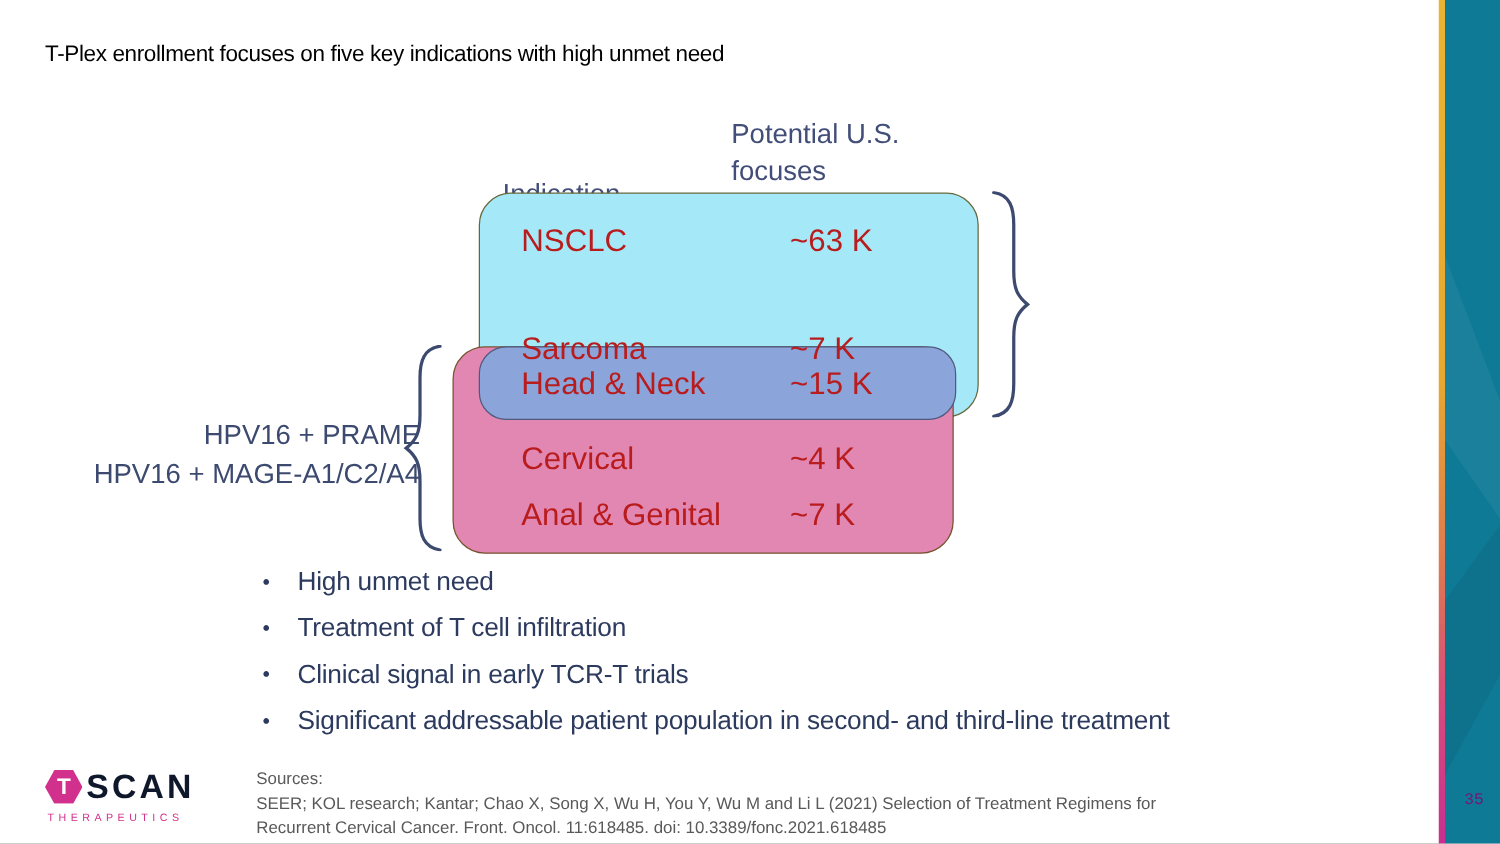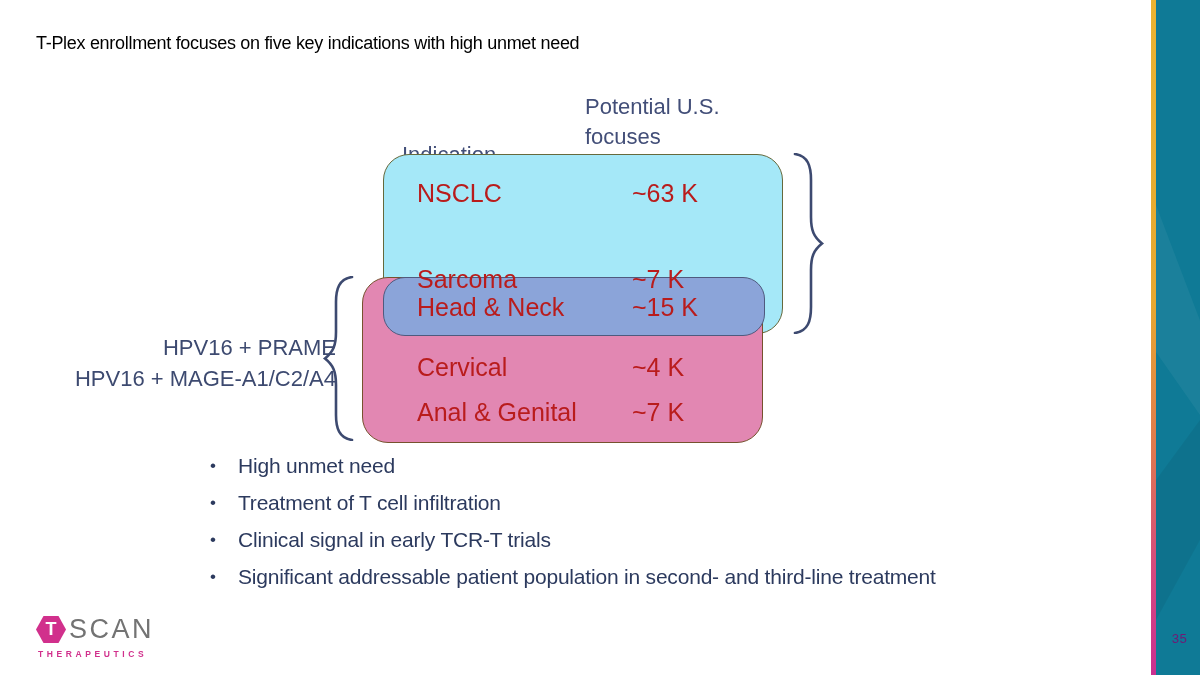--- a/index.html
+++ b/index.html
@@ -52,22 +52,22 @@
   
   .sources{left:205px;top:613px;width:760px;font-size:13.5px;line-height:19.5px;color:#595959;}
 
   
   .logo{left:36px;top:612px;width:150px;height:50px;}
   .logo-hex{
     position:absolute;left:0;top:4px;width:30px;height:27px;background:#d1308c;
     clip-path:polygon(25% 0%,75% 0%,100% 50%,75% 100%,25% 100%,0% 50%);
     color:#ffffff;font-weight:bold;font-size:18px;text-align:center;line-height:27px;
   }
-  .logo-scan{position:absolute;left:33px;top:2px;font-size:27px;font-weight:normal;color:#737373;letter-spacing:2.5px;}
-  .logo-sub{position:absolute;left:2px;top:37px;font-size:8.5px;color:#d1308c;letter-spacing:3.6px;font-weight:bold;}
+  .logo-scan{position:absolute;left:33px;top:2px;font-size:27px;font-weight:bold;color:#0f172a;letter-spacing:2.5px;}
+  .logo-sub{position:absolute;left:2px;top:37px;font-size:8.5px;color:#d1308c;letter-spacing:3.6px;font-weight:normal;}
 </style>
 </head>
 <body>
 
 <div class="slide">
 
   <div class="abs title">T-Plex enrollment focuses on five key indications with high unmet need</div>
 
   <div class="abs edge-strip"></div>
   <div class="abs edge-panel">
@@ -125,20 +125,25 @@
   <div class="abs bullet-row b1">
     <span class="dot">•</span><span>Treatment of T cell infiltration</span>
   </div>
   <div class="abs bullet-row b2">
     <span class="dot">•</span><span>Clinical signal in early TCR-T trials</span>
   </div>
   <div class="abs bullet-row b3">
     <span class="dot">•</span><span>Significant addressable patient population in second- and third-line treatment</span>
   </div>
 
+  <div class="abs sources">
+    <div>Sources:</div>
+    <div>SEER; KOL research; Kantar; Chao X, Song X, Wu H, You Y, Wu M and Li L (2021) Selection of Treatment Regimens for</div>
+    <div>Recurrent Cervical Cancer. Front. Oncol. 11:618485. doi: 10.3389/fonc.2021.618485</div>
+  </div>
 
   <div class="abs logo">
     <div class="logo-hex">T</div>
     <div class="logo-scan">SCAN</div>
     <div class="logo-sub">THERAPEUTICS</div>
   </div>
 
 </div>
 
 </body></html>

